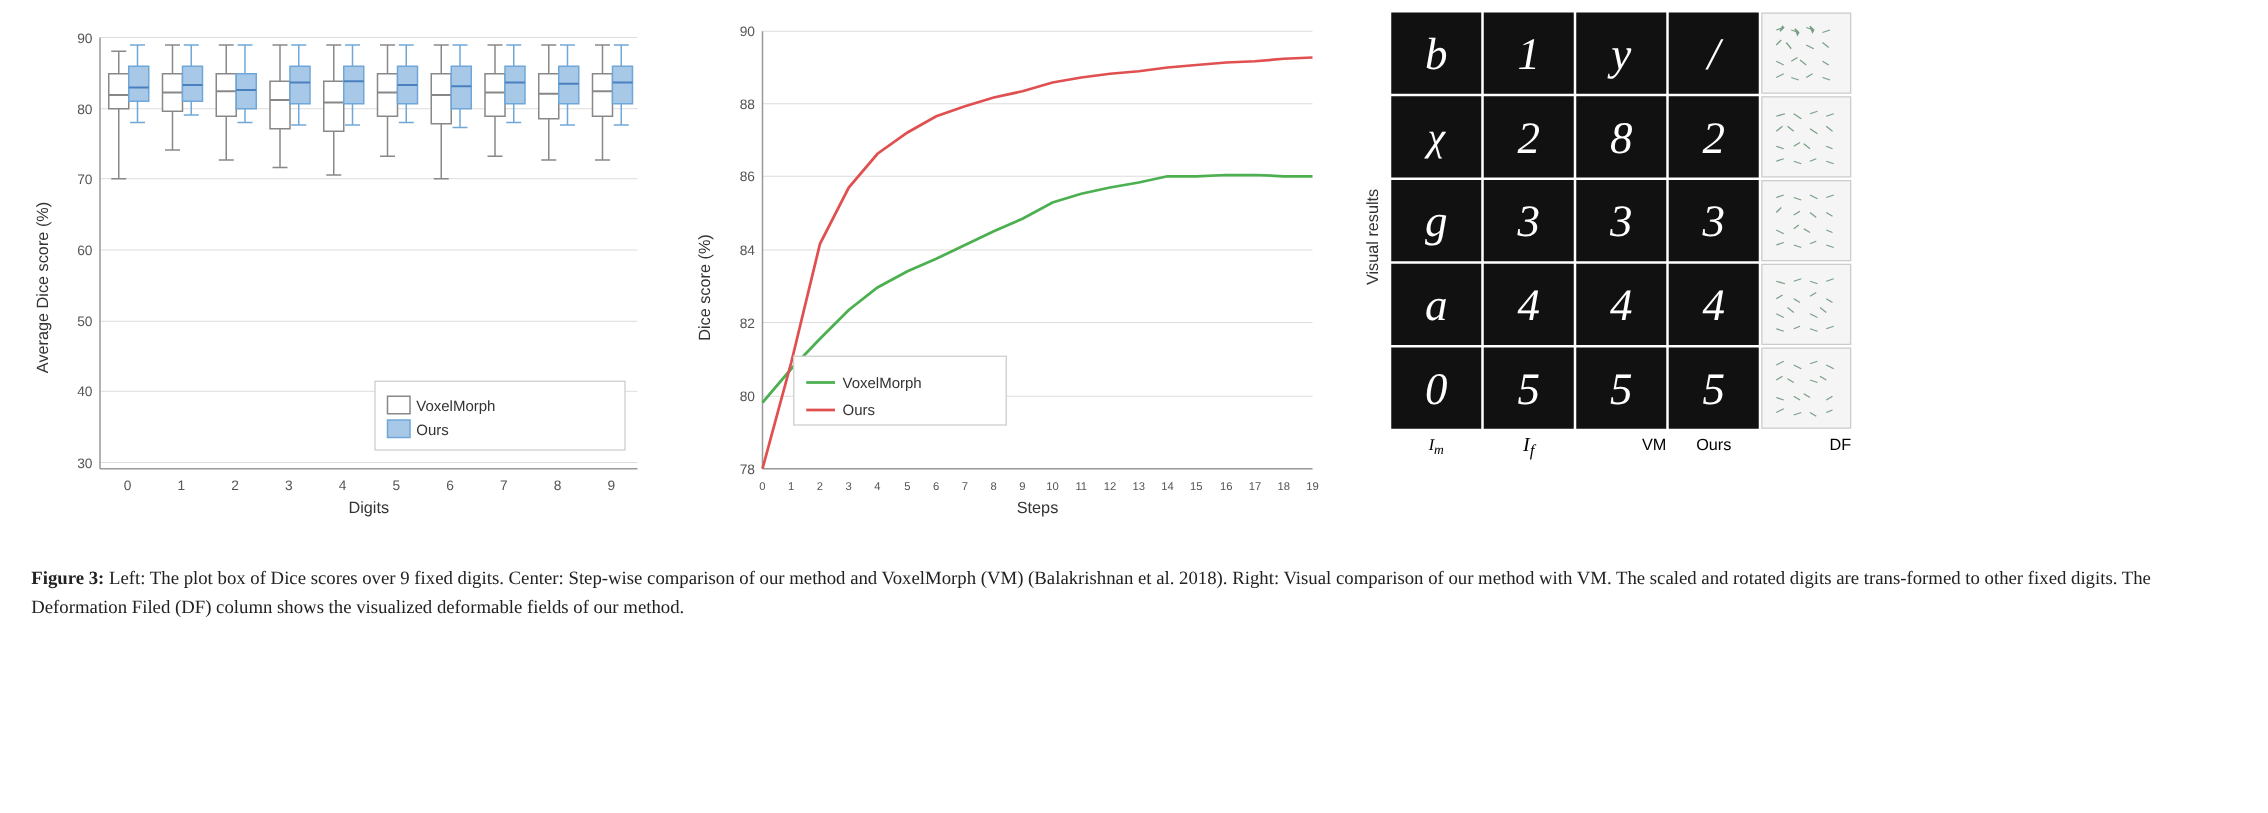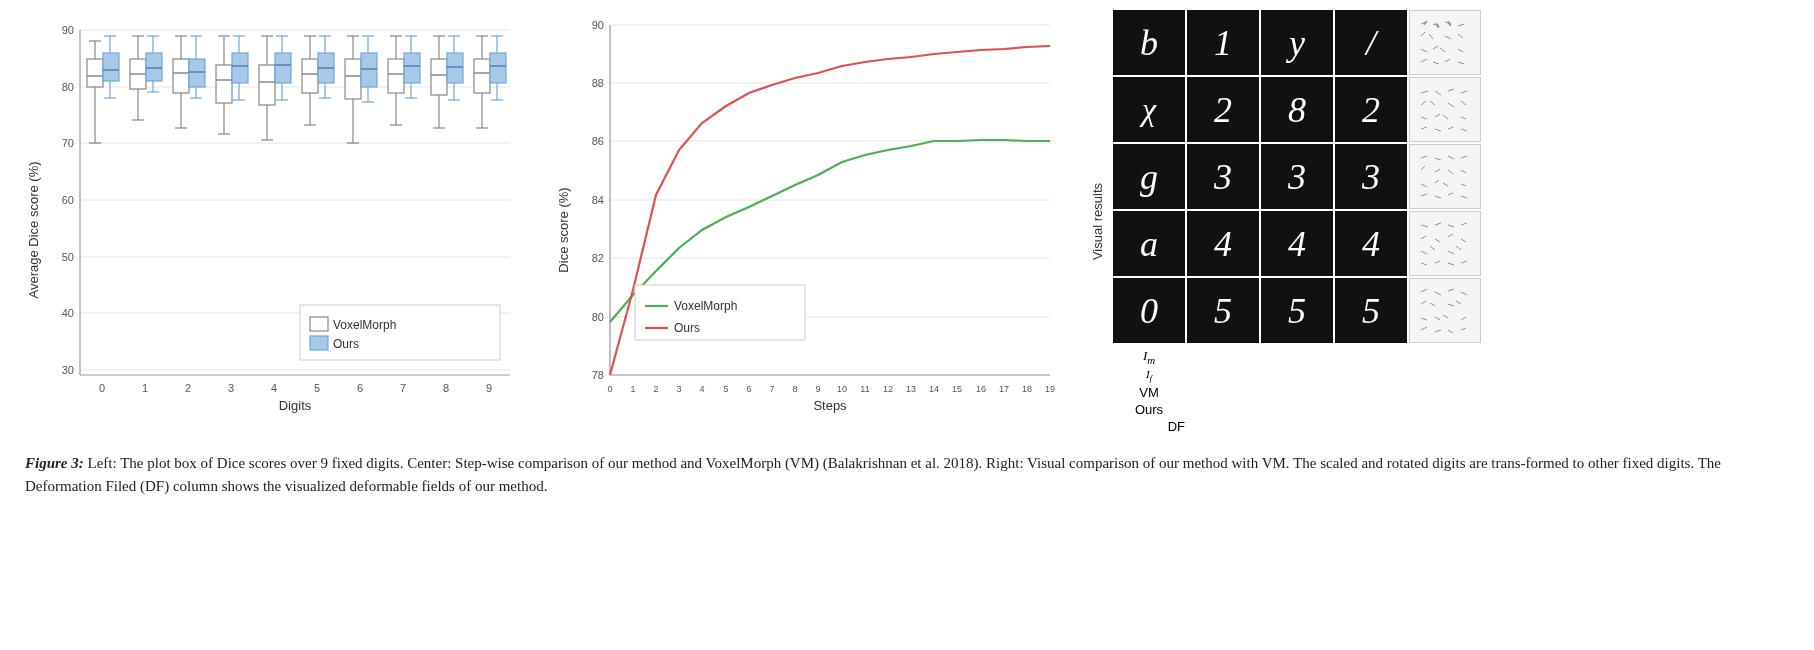--- a/index.html
+++ b/index.html
@@ -54,21 +54,20 @@
       margin-top: 12px;
       font-size: 15px;
       line-height: 1.5;
       color: #222;
       width: 100%;
       padding: 0 5px;
     }
 
     .caption-bold {
       font-weight: bold;
-      font-style: italic;
     }
   </style>
 </head>
 <body>
 
 <div class="main-container">
   <div class="figures-row">
 
     <div class="left-chart">
       <svg viewBox="0 0 520 420" class="chart-svg">
@@ -471,24 +470,24 @@
                   <line x1="48" y1="38" x2="53" y2="35"></line>
                 <line x1="8" y1="48" x2="14" y2="45"></line>
                   <line x1="22" y1="50" x2="28" y2="48"></line>
                 <line x1="35" y1="48" x2="40" y2="51"></line>
                   <line x1="48" y1="48" x2="53" y2="46"></line>
               </g>
             </svg>
           </div>
         </div>
 
-        <div style="display:flex; flex-direction:column; gap:2px; margin-top:5px;">
+        <div style="display:flex; flex-direction:row; gap:2px; margin-top:5px;">
           <div style="width:72px; text-align:center; font-size:13px; font-style:italic; font-family:'Times New Roman',serif;">I<sub>m</sub></div>
-          <div style="width:72px; text-align:center; font-size:11px; font-style:italic; font-family:'Times New Roman',serif;">I<sub>f</sub></div>
-          <div style="width:72px; text-align:center; font-size:13px; font-family:Arial,sans-serif;">VM</div>
+          <div style="width:72px; text-align:center; font-size:16px; font-style:italic; font-family:'Times New Roman',serif;">I<sub>f</sub></div>
+          <div style="width:72px; text-align:right; font-size:13px; font-family:Arial,sans-serif;">VM</div>
           <div style="width:72px; text-align:center; font-size:13px; font-family:Arial,sans-serif;">Ours</div>
           <div style="width:72px; text-align:right; font-size:13px; font-family:Arial,sans-serif;">DF</div>
         </div>
       </div>
     </div>
 
   </div>
 
   <div class="caption">
     <span class="caption-bold">Figure 3:</span><span> Left: The plot box of Dice scores over 9 fixed digits. Center: Step-wise comparison of our method and VoxelMorph (VM) (Balakrishnan et al. 2018). Right: Visual comparison of our method with VM. The scaled and rotated digits are trans-formed to other fixed digits. The Deformation Filed (DF) column shows the visualized deformable fields of our method.</span>

